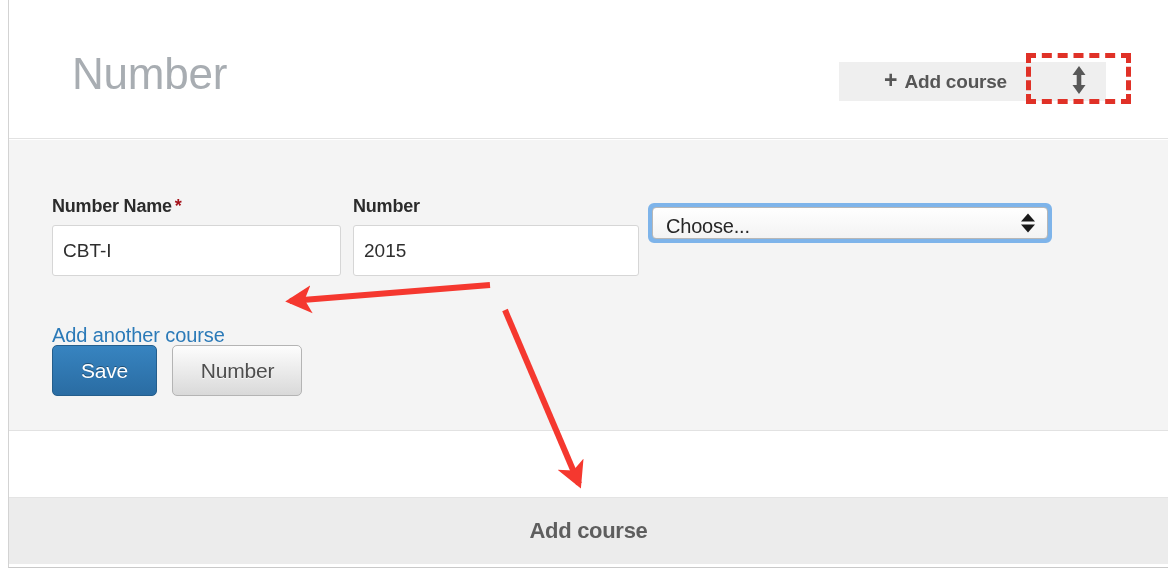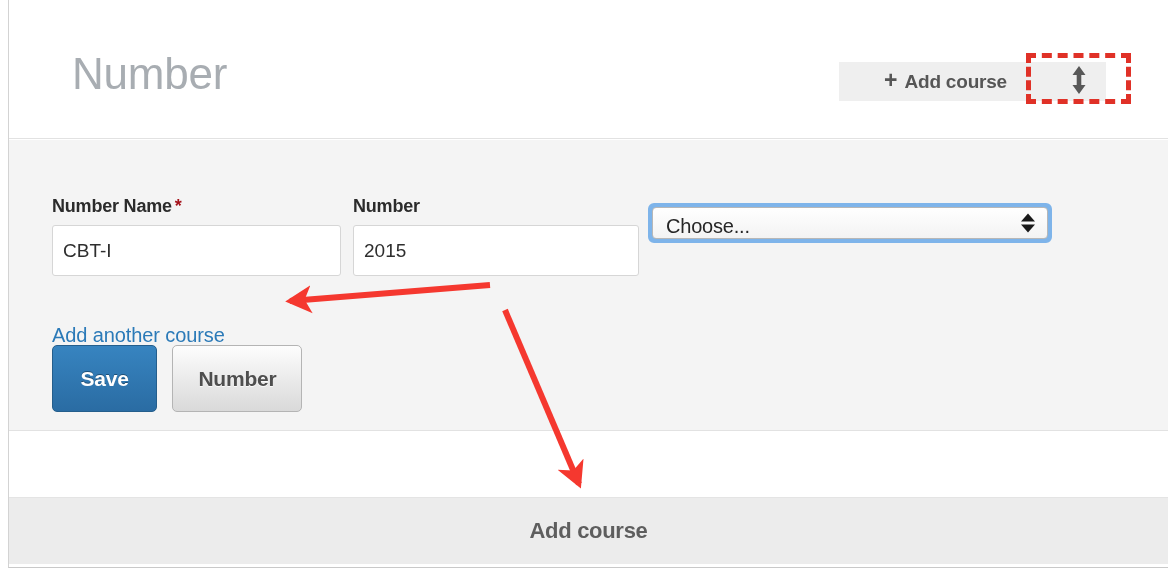--- a/index.html
+++ b/index.html
@@ -231,25 +231,25 @@
     white-space: nowrap;
     cursor: pointer;
     margin-top: 31px;
   }
 
   .btn-row { position: absolute; left: 43px; top: 205px; }
   .btn {
     display: inline-block;
     vertical-align: top;
     box-sizing: border-box;
-    height: 67px;
+    height: 51px;
     border-radius: 5px;
     font-family: "Liberation Sans", sans-serif;
     font-size: 21px;
-    font-weight: bold;
+    font-weight: normal;
     letter-spacing: -0.2px;
     cursor: pointer;
     padding: 0 18px;
   }
   .btn-save {
     background: linear-gradient(to bottom, #3784c0 0%, #2a6ca3 100%);
     border: 1px solid #245e8c;
     color: #ffffff;
     text-shadow: 0 -1px 0 rgba(0,0,0,0.35);
     width: 105px;

